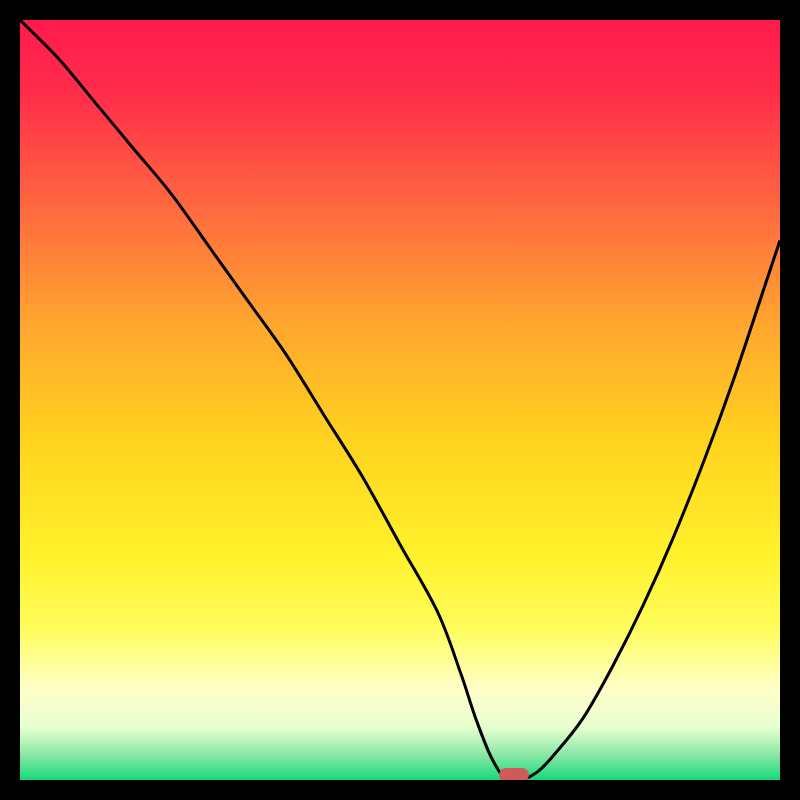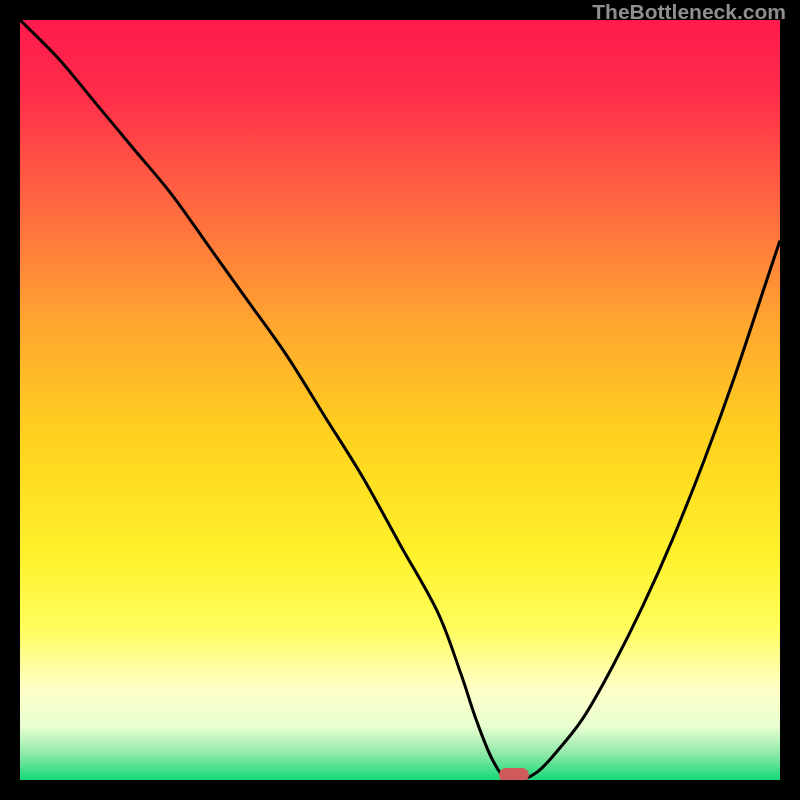--- a/index.html
+++ b/index.html
@@ -51,21 +51,20 @@
     font-weight: bold;
     color: #8f8f8f;
     letter-spacing: 0px;
   }
 </style>
 </head>
 <body>
 
 <div class="frame">
 
-  <div class="watermark">TheBottleneck.com</div>
 
   <div class="plot" id="plot">
     <svg class="gradient" id="grad-svg" width="760" height="760" viewBox="0 0 760 760" preserveAspectRatio="none">
       <defs>
         <linearGradient id="bg-grad" x1="0" y1="0" x2="0" y2="1">
             <stop offset="0%" stop-color="#ff1a4d"></stop>
             <stop offset="10%" stop-color="#ff2e4a"></stop>
             <stop offset="25%" stop-color="#ff6a3f"></stop>
             <stop offset="40%" stop-color="#ffa62f"></stop>
             <stop offset="55.00000000000001%" stop-color="#ffd21e"></stop>

